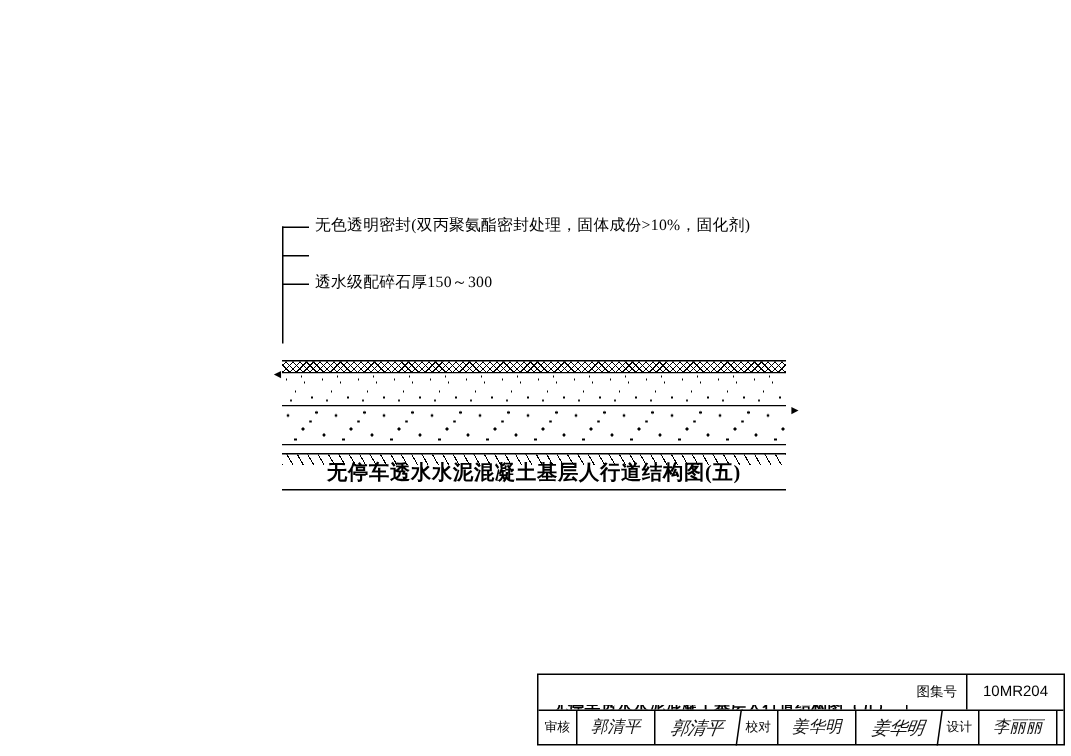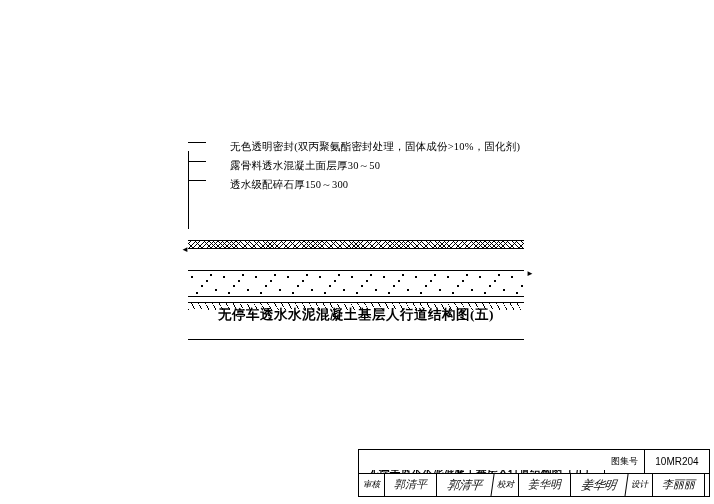--- a/index.html
+++ b/index.html
@@ -28,21 +28,21 @@
   .leaders {
     position: absolute;
     left: 188px;
     top: 142px;
     width: 360px;
   }
   .leader-row {
     position: relative;
     height: 19px;
     display: flex;
-    gap: 20px;
+    align-items: center;
   }
   .leader-dash {
     width: 18px;
     height: 0;
     border-top: 1px solid #000;
     margin-right: 4px;
     flex: 0 0 auto;
   }
   .leader-text {
     font-size: 10.5px;
@@ -137,21 +137,21 @@
   #fig-title {
     position: absolute;
     left: 188px;
     top: 306px;
     width: 336px;
     text-align: center;
     font-size: 13.5px;
     font-weight: bold;
     font-family: "Liberation Serif", serif;
     letter-spacing: 0.5px;
-    padding-bottom: 15px;
+    padding-bottom: 2px;
     border-bottom: 1.6px solid #000;
   }
 
   
   #titleblock {
     position: absolute;
     left: 358px;
     top: 449px;
     width: 352px;
     height: 48px;
@@ -188,21 +188,21 @@
   }
   .tb-label-code { flex: 0 0 40px; font-size: 9px; }
   .tb-code {
     flex: 0 0 64px;
     font-size: 10px;
     font-weight: normal;
     font-family: "Liberation Sans", sans-serif;
   }
 
   
-  .tb-lab { flex: 0 0 26px; font-size: 8.5px; font-style: italic; }
+  .tb-lab { flex: 0 0 26px; font-size: 8.5px; }
   .tb-sig {
     flex: 0 0 52px;
     font-family: "Liberation Serif", serif;
     font-size: 11px;
     font-style: italic;
     color: #111;
   }
   .tb-sig.wide { flex: 0 0 56px; }
   .tb-pageno { flex: 1 1 auto; font-size: 10px; }
 
@@ -221,21 +221,20 @@
 
   <div class="leaders">
     <div class="leader-spine"></div>
 
     <div class="leader-row">
       <div class="leader-dash"></div>
       <div class="leader-text">无色透明密封(双丙聚氨酯密封处理，固体成份&gt;10%，固化剂)</div>
     </div>
     <div class="leader-row">
       <div class="leader-dash"></div>
-      <div class="leader-text">露骨料透水混凝土面层厚30～50</div>
     </div>
     <div class="leader-row">
       <div class="leader-dash"></div>
       <div class="leader-text">透水级配碎石厚150～300</div>
     </div>
   </div>
 
   <div id="stack">
     <div class="layer layer-surface"></div>
     <div class="layer layer-pervious"></div>

